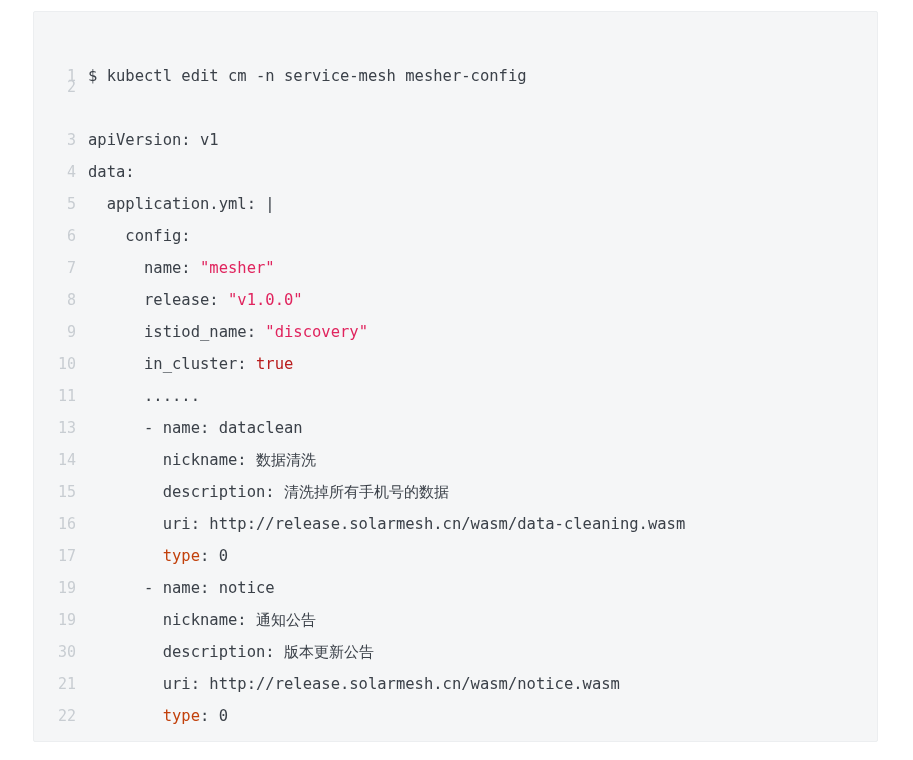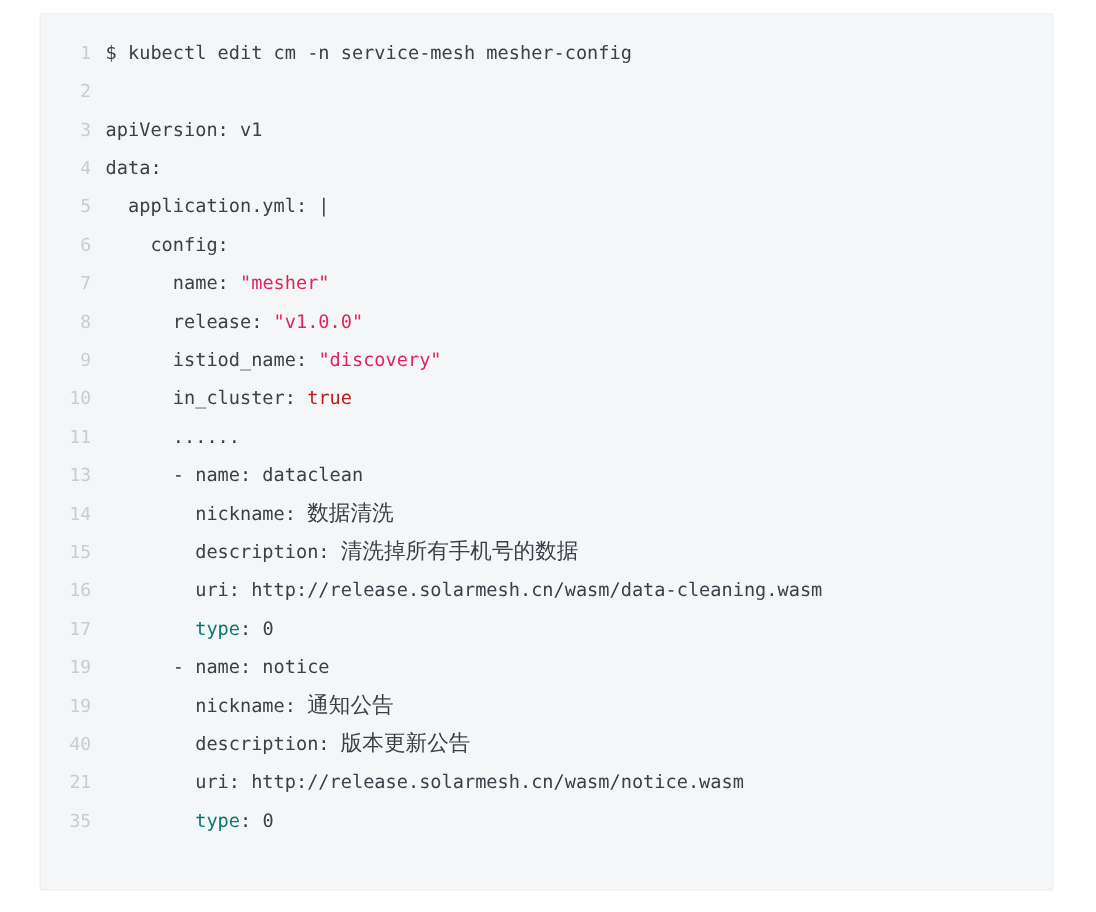--- a/index.html
+++ b/index.html
@@ -46,26 +46,27 @@
     color: #c8cdd2;
     font-size: 15px;
     user-select: none;
     padding-right: 0;
   }
   .code-text {
     padding-left: 12px;
     color: #3b4149;
     white-space: pre;
     font-size: 15.5px;
+    margin-top: 32px;
   }
   .tok-str   { color: #e0245e; }
   .tok-bool  { color: #b91c1c; }
-  .tok-key   { color: #0f766e; }
+  .tok-key   { color: #c2410c; }
   .tok-plain { color: #3b4149; }
-  .cjk { font-family: "DejaVu Sans", "Liberation Sans", sans-serif; font-size: 18px; }
+  .cjk { font-family: "DejaVu Sans", "Liberation Sans", sans-serif; font-size: 15px; }
 </style>
 </head>
 <body>
 
 <div id="page">
   <div class="code-block">
     <div class="code-lines">
         <div class="code-line"><span class="ln">1</span><span class="code-text"><span class="tok-plain">$ kubectl edit cm -n service-mesh mesher-config</span></span></div>
         <div class="code-line"><span class="ln">2</span><span class="code-text"><span class="tok-plain"></span></span></div>
         <div class="code-line"><span class="ln">3</span><span class="code-text"><span class="tok-plain">apiVersion: v1</span></span></div>
@@ -77,18 +78,18 @@
         <div class="code-line"><span class="ln">9</span><span class="code-text"><span class="tok-plain">      istiod_name: </span><span class="tok-str">"discovery"</span></span></div>
         <div class="code-line"><span class="ln">10</span><span class="code-text"><span class="tok-plain">      in_cluster: </span><span class="tok-bool">true</span></span></div>
         <div class="code-line"><span class="ln">11</span><span class="code-text"><span class="tok-plain">      ......</span></span></div>
         <div class="code-line"><span class="ln">13</span><span class="code-text"><span class="tok-plain">      - name: dataclean</span></span></div>
         <div class="code-line"><span class="ln">14</span><span class="code-text"><span class="tok-plain">        nickname: </span><span class="tok-plain cjk">数据清洗</span></span></div>
         <div class="code-line"><span class="ln">15</span><span class="code-text"><span class="tok-plain">        description: </span><span class="tok-plain cjk">清洗掉所有手机号的数据</span></span></div>
         <div class="code-line"><span class="ln">16</span><span class="code-text"><span class="tok-plain">        uri: http://release.solarmesh.cn/wasm/data-cleaning.wasm</span></span></div>
         <div class="code-line"><span class="ln">17</span><span class="code-text"><span class="tok-plain">        </span><span class="tok-key">type</span><span class="tok-plain">: 0</span></span></div>
         <div class="code-line"><span class="ln">19</span><span class="code-text"><span class="tok-plain">      - name: notice</span></span></div>
         <div class="code-line"><span class="ln">19</span><span class="code-text"><span class="tok-plain">        nickname: </span><span class="tok-plain cjk">通知公告</span></span></div>
-        <div class="code-line"><span class="ln">40</span><span class="code-text"><span class="tok-plain">        description: </span><span class="tok-plain cjk">版本更新公告</span></span></div>
+        <div class="code-line"><span class="ln">30</span><span class="code-text"><span class="tok-plain">        description: </span><span class="tok-plain cjk">版本更新公告</span></span></div>
         <div class="code-line"><span class="ln">21</span><span class="code-text"><span class="tok-plain">        uri: http://release.solarmesh.cn/wasm/notice.wasm</span></span></div>
-        <div class="code-line"><span class="ln">35</span><span class="code-text"><span class="tok-plain">        </span><span class="tok-key">type</span><span class="tok-plain">: 0</span></span></div>
+        <div class="code-line"><span class="ln">22</span><span class="code-text"><span class="tok-plain">        </span><span class="tok-key">type</span><span class="tok-plain">: 0</span></span></div>
       </div>
   </div>
 </div>
 
 </body></html>

